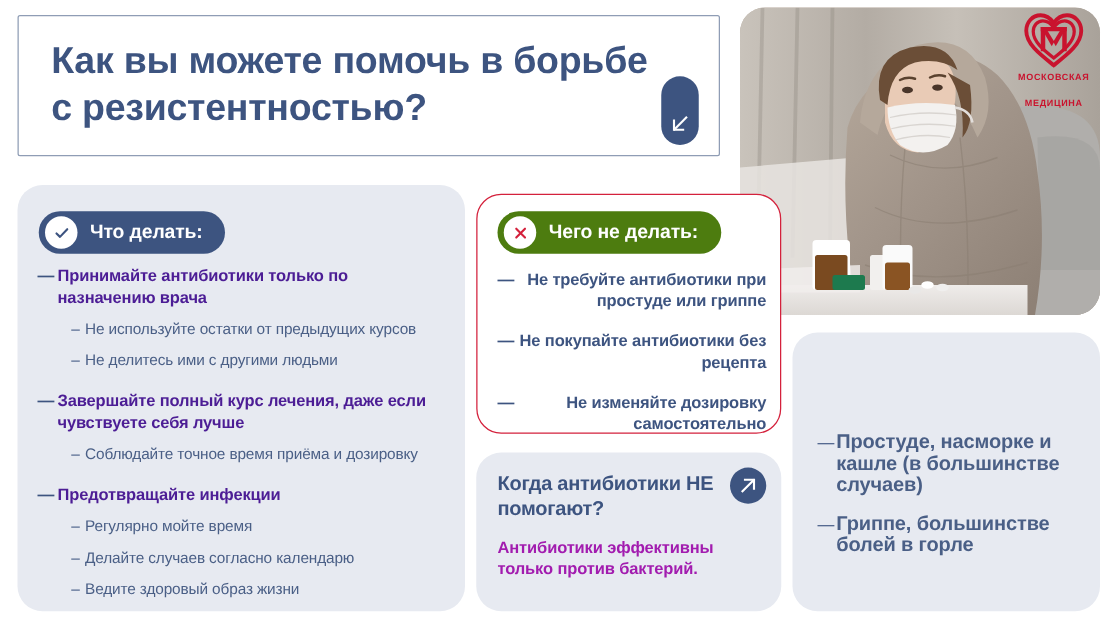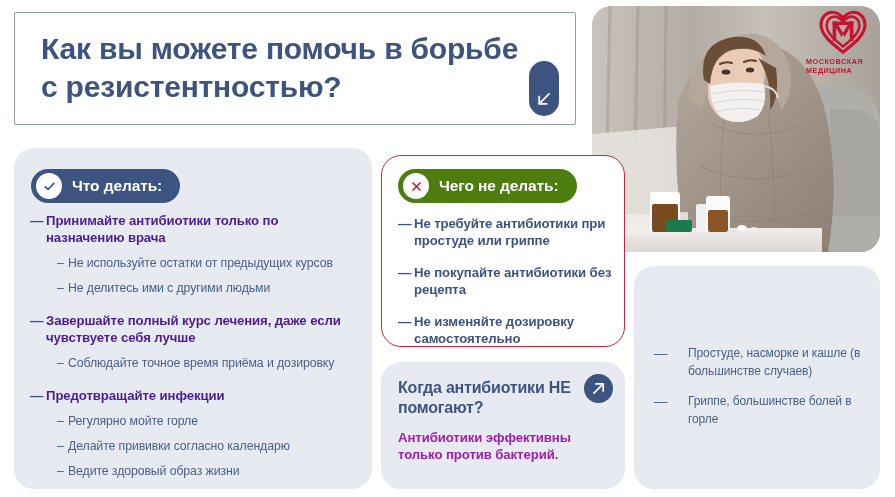--- a/index.html
+++ b/index.html
@@ -72,20 +72,21 @@
     background: #b9aca0;
   }
   .photo-svg { display: block; width: 288px; height: 246px; }
 
   .logo {
     position: absolute;
     left: 806px;
     top: 9px;
     width: 74px;
     height: 72px;
+    text-align: center;
   }
   .logo-mark { display:block; margin: 0 auto; }
   .logo-text {
     margin-top: 2px;
     color: #c9132e;
     font-size: 7.2px;
     font-weight: bold;
     line-height: 9px;
     letter-spacing: 0.55px;
   }
@@ -192,20 +193,21 @@
     width: 16px;
     font-size: 13.5px;
     line-height: 17px;
   }
   #dont-list .li-text {
     font-size: 13.2px;
     line-height: 17px;
     font-weight: bold;
     color: #3d5480;
     letter-spacing: -0.1px;
+    text-align: right;
   }
 
   
   #when-head {
     position: absolute;
     left: 398px;
     top: 378px;
     width: 180px;
     font-size: 16px;
     line-height: 20px;
@@ -251,26 +253,25 @@
   }
   #virus-list { left: 654px; top: 345px; width: 215px; }
   #virus-list .li { margin-bottom: 13px; }
   #virus-list .dash {
     width: 15px;
     font-size: 13.5px;
     line-height: 17.5px;
     font-weight: normal;
   }
   #virus-list .li-text {
-    font-size: 12px;
+    font-size: 16px;
     line-height: 17.5px;
-    font-weight: normal;
+    font-weight: bold;
     color: #4a5f86;
     letter-spacing: -0.1px;
-    margin-left: 19px;
   }
 </style>
 </head>
 <body>
 
 <div class="canvas">
 
   <div class="title-card">
     <div class="title-text">Как вы можете помочь в борьбе с резистентностью?</div>
     <div class="title-arrow-btn">
@@ -374,21 +375,21 @@
       </g>
       <g fill="#c9132e">
         <rect x="14.6" y="12.6" width="3.6" height="19.4"></rect>
         <rect x="31.8" y="12.6" width="3.6" height="19.4"></rect>
         <polygon points="14.6,12.6 18.2,12.6 25.4,24.4 23.4,28 "></polygon>
         <polygon points="35.4,12.6 31.8,12.6 24.6,24.4 26.6,28 "></polygon>
         <rect x="14.6" y="12.6" width="20.8" height="3.4"></rect>
       </g>
     </svg>
     <div class="logo-text">МОСКОВСКАЯ</div>
-    <div class="logo-text" style="margin-top:0">МЕДИЦИНА</div>
+    <div class="logo-text" style="margin-top:12px">МЕДИЦИНА</div>
   </div>
 
   <div id="panel-todo" class="panel-gray"></div>
   <div id="panel-dont" class="panel-red"></div>
   <div id="panel-when" class="panel-gray"></div>
   <div id="panel-virus" class="panel-gray"></div>
 
   <div class="badge badge-blue">
     <span class="badge-icon">
       <svg width="15" height="15" viewBox="0 0 15 15">
@@ -437,25 +438,25 @@
     </div>
 
     <div class="group-gap"></div>
 
     <div class="li li-main">
       <span class="dash">—</span>
       <span class="li-text">Предотвращайте инфекции</span>
     </div>
     <div class="li li-sub">
       <span class="dash">–</span>
-      <span class="li-text">Регулярно мойте горле</span>
-    </div>
-    <div class="li li-sub">
-      <span class="dash">–</span>
-      <span class="li-text">Делайте прививки согласно календарю</span>
+      <span class="li-text">Регулярно мойте время</span>
+    </div>
+    <div class="li li-sub">
+      <span class="dash">–</span>
+      <span class="li-text">Делайте случаев согласно календарю</span>
     </div>
     <div class="li li-sub">
       <span class="dash">–</span>
       <span class="li-text">Ведите здоровый образ жизни</span>
     </div>
   </div>
 
   <div class="list" id="dont-list">
     <div class="li">
       <span class="dash">—</span>

